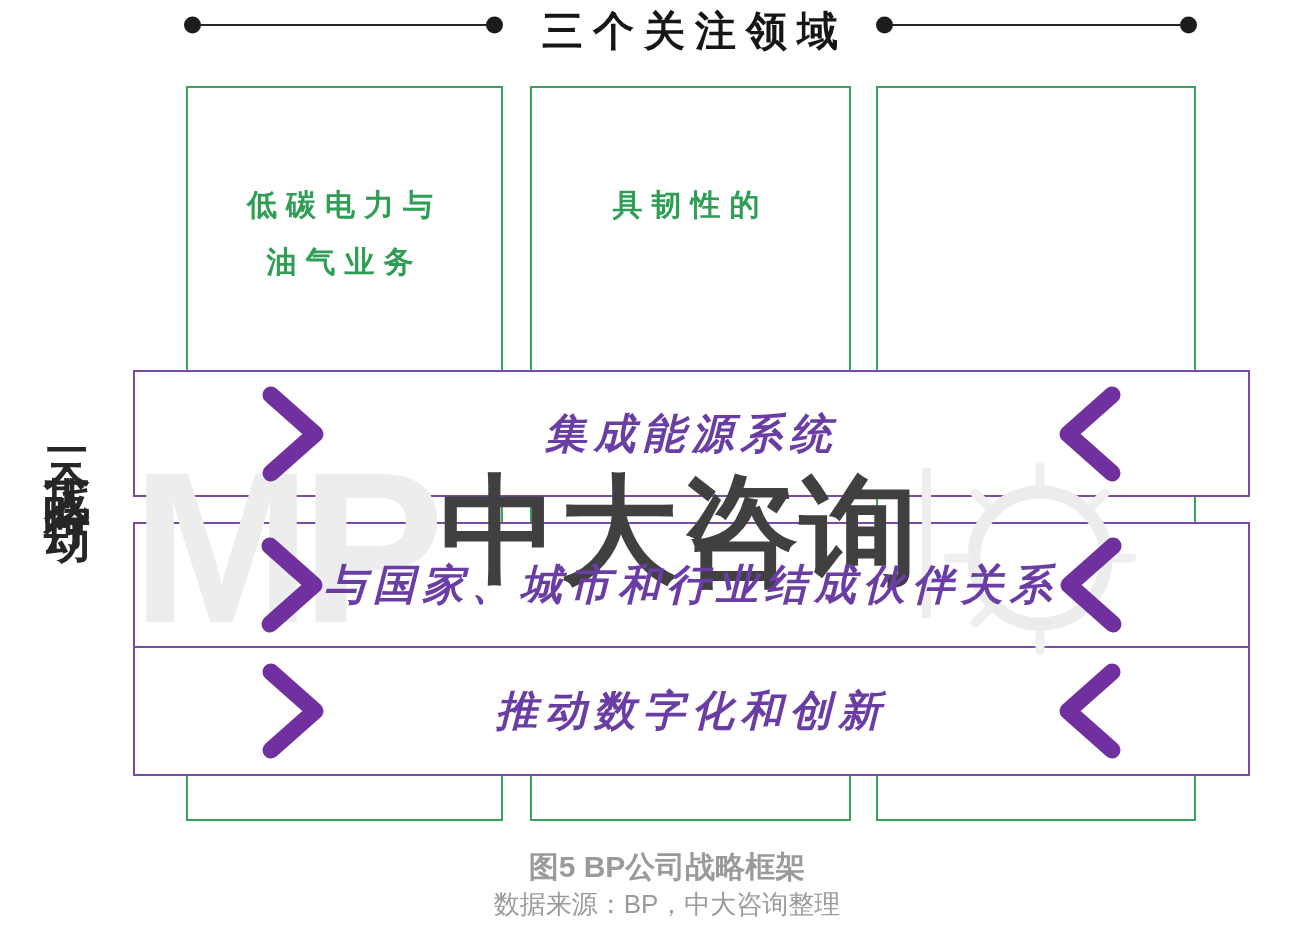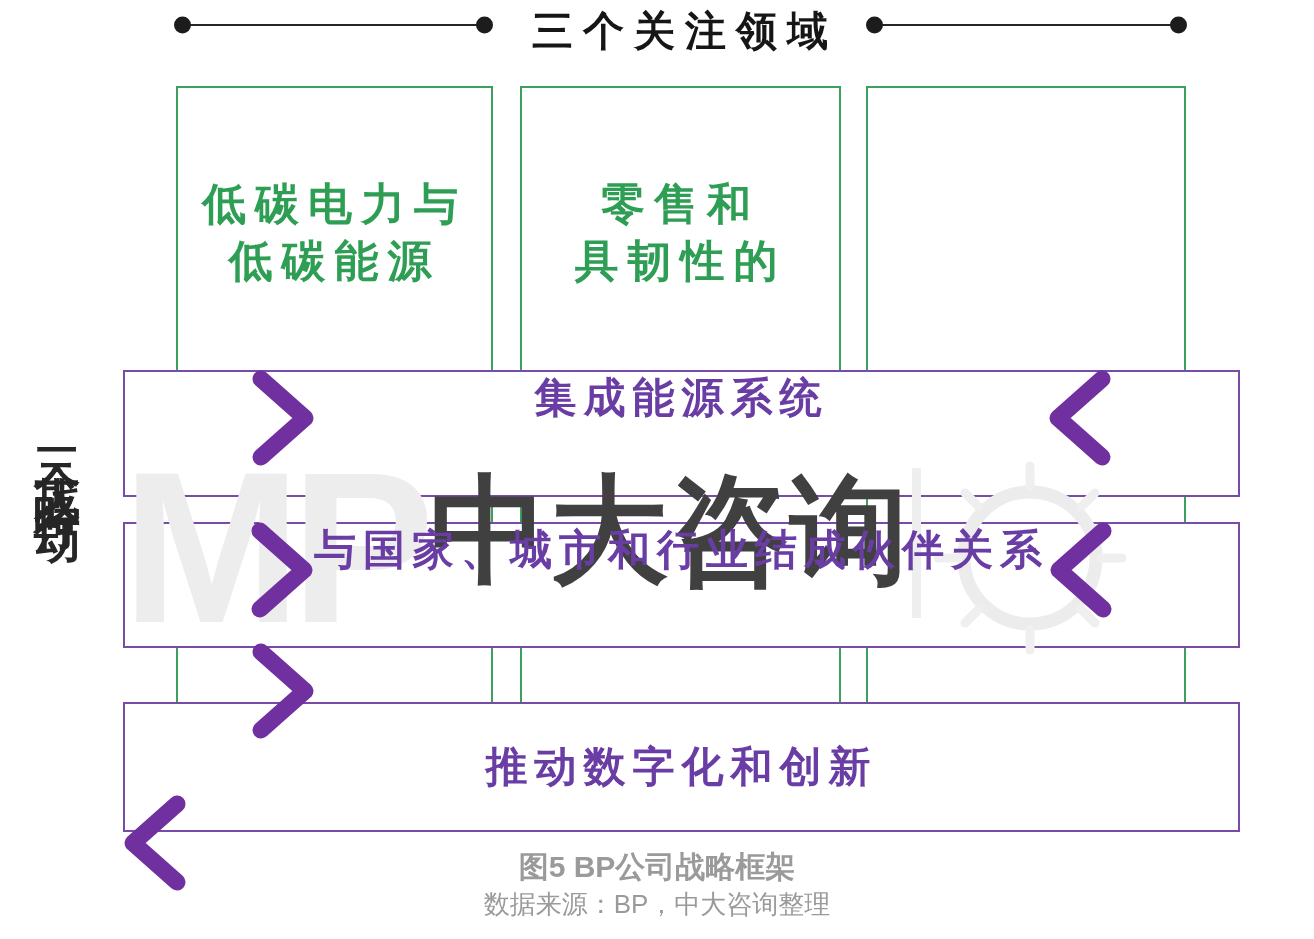--- a/index.html
+++ b/index.html
@@ -1,38 +1,38 @@
 <!DOCTYPE html>
 <html><head>
 <meta charset="utf-8">
 <style>
   html,body{margin:0;padding:0;background:#ffffff;}
   .stage{
     position:relative;width:1298px;height:939px;background:#ffffff;
-    overflow:hidden;font-family:"Liberation Serif","DejaVu Serif",serif;
+    overflow:hidden;font-family:"Liberation Serif","DejaVu Serif",serif;margin-left:10px;
   }
   
   .connector{position:absolute;top:24px;height:2px;background:#262626;}
   .connector .dot{
     position:absolute;top:50%;width:17px;height:17px;border-radius:50%;
     background:#1c1c1c;transform:translateY(-50%);
   }
   .connector .dot.start{left:-2px;}
   .connector .dot.end{right:-2px;}
   .page-title{
     position:absolute;top:4px;left:500px;width:370px;text-align:center;
     font-size:41px;font-weight:700;color:#161616;letter-spacing:10px;white-space:nowrap;
   }
   
   .focus-box{
     position:absolute;top:86px;height:735px;border:2px solid #3ba15d;
     background:#ffffff;box-sizing:border-box;z-index:1;
   }
   .focus-box .label{
-    margin-top:88px;text-align:center;font-size:44px;font-weight:700;
+    margin-top:88px;text-align:center;font-size:30px;font-weight:700;
     color:#2f9e55;letter-spacing:9px;line-height:57px;white-space:nowrap;
   }
   .fb1{left:176px;width:317px;}
   .fb2{left:520px;width:321px;}
   .fb3{left:866px;width:320px;}
   
   .watermark{position:absolute;inset:0;z-index:3;pointer-events:none;}
   .wm-letters{
     position:absolute;left:122px;top:440px;font-size:215px;line-height:215px;
     font-weight:800;color:#ededed;letter-spacing:-10px;
@@ -45,25 +45,25 @@
   }
   .wm-divider{position:absolute;left:912px;top:468px;width:9px;height:150px;background:#eeeeee;}
   .wm-seal{position:absolute;left:930px;top:458px;}
   
   .action-bar-bg{
     position:absolute;left:123px;width:1117px;background:#ffffff;
     border:2px solid #7a4aa8;box-sizing:border-box;z-index:2;
   }
   .action-bar-content{
     position:absolute;left:123px;width:1117px;z-index:4;display:flex;
-    justify-content:center;box-sizing:border-box;
+    align-items:center;justify-content:center;box-sizing:border-box;font-style:italic;
   }
   .ab1{top:370px;height:127px;}
   .ab2{top:522px;height:126px;}
-  .ab3{top:702px;height:130px;flex-direction:column;}
+  .ab3{top:646px;height:130px;}
   .action-label{
     flex:1;text-align:center;font-size:42px;font-weight:700;color:#6a3da5;
     letter-spacing:7px;white-space:nowrap;
   }
   .chev{flex:0 0 auto;display:block;}
   .chev.left{margin-left:128px;}
   .chev.right{margin-right:128px;}
   
   .side-label{
     position:absolute;left:26px;top:412px;height:370px;
@@ -87,26 +87,25 @@
   </div>
   <div class="page-title">三个关注领域</div>
   <div class="connector" style="left:868px;width:317px;">
     <span class="dot start"></span>
     <span class="dot end"></span>
   </div>
 
   <div class="focus-box fb1">
     <div class="label">
       <div>低碳电力与</div>
-      <div>低碳能源</div>
+      <div>油气业务</div>
     </div>
   </div>
   <div class="focus-box fb2">
     <div class="label">
-      <div>零售和</div>
       <div>具韧性的</div>
     </div>
   </div>
   <div class="focus-box fb3">
     <div class="label">
     </div>
   </div>
 
   <div class="watermark">
     <div class="wm-letters">MP</div>

